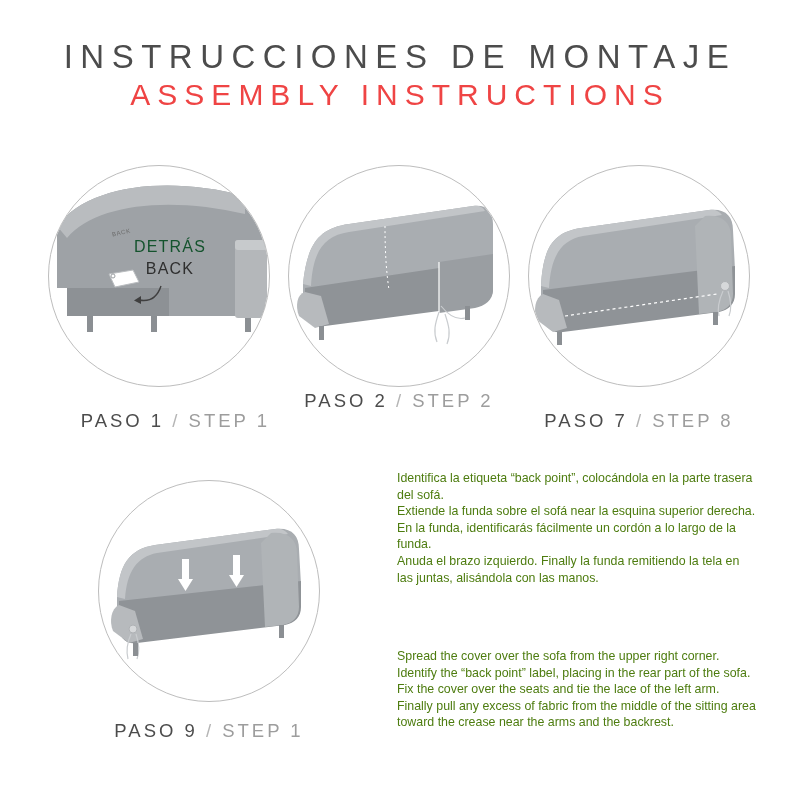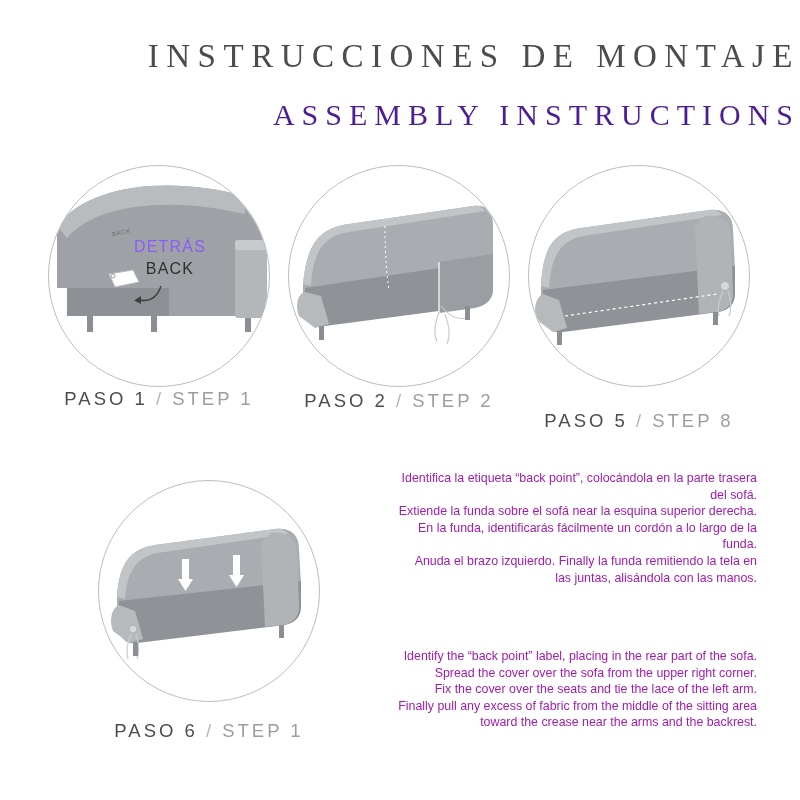--- a/index.html
+++ b/index.html
@@ -14,38 +14,37 @@
     position: relative;
     width: 800px; height: 800px;
     overflow: hidden;
     background: #ffffff;
   }
 
   
   .title-block {
     position: absolute;
     top: 38px; left: 0; right: 0;
-    text-align: right;
-    font-family: Liberation Serif, serif;
+    text-align: center;
   }
   .title-es {
     font-size: 33px;
     letter-spacing: 7.5px;
     color: #4c4c4c;
     font-weight: 400;
     line-height: 1.15;
     white-space: nowrap;
   }
   .title-en {
     font-size: 30px;
     letter-spacing: 7px;
-    color: #4c1d95;
+    color: #ef4444;
     font-weight: 400;
     line-height: 1.25;
-    margin-top: 20px;
+    margin-top: 0;
     white-space: nowrap;
   }
 
   
   .circle {
     position: absolute;
     border-radius: 50%;
     border: 1px solid #bdbdbd;
     background: #ffffff;
     overflow: hidden;
@@ -66,22 +65,21 @@
   .cap-sep { color: #b5b5b5; }
   .cap-en { color: #9d9d9d; }
 
   
   .text-col {
     position: absolute;
     left: 397px;
     width: 360px;
     font-size: 12.4px;
     line-height: 16.6px;
-    color: #a21caf;
-    text-align: right;
+    color: #4d7c0f;
   }
   .text-es { top: 470px; }
   .text-en { top: 648px; }
   .text-col p { margin: 0; }
 
   svg { display: block; }
 </style>
 </head>
 <body>
 
@@ -109,24 +107,24 @@
 
       <g>
         <path d="M60 108 L 84 104 L 90 116 L 66 121 Z" fill="#ffffff" stroke="#b9bcbf" stroke-width="1"></path>
         <circle cx="64" cy="110" r="2" fill="none" stroke="#9b9fa2" stroke-width="1"></circle>
       </g>
 
       <path d="M112 120 C 108 132, 100 136, 90 134" fill="none" stroke="#3f3f3f" stroke-width="1.4"></path>
       <path d="M92 130 L 85 134.5 L 92 138 Z" fill="#3f3f3f"></path>
     </svg>
     <div style="position:absolute; left:63px; top:64px; width:14px; transform:rotate(-12deg); font-size:6px; letter-spacing:0.6px; color:#6b6b6b;">BACK</div>
-    <div style="position:absolute; left:0; right:0; top:72px; text-align:center; font-size:16px; letter-spacing:1.2px; color:#8b5cf6; padding-left:22px;">DETRÁS</div>
+    <div style="position:absolute; left:0; right:0; top:72px; text-align:center; font-size:16px; letter-spacing:1.2px; color:#14532d; padding-left:22px;">DETRÁS</div>
     <div style="position:absolute; left:0; right:0; top:94px; text-align:center; font-size:16px; letter-spacing:1.2px; color:#2f2f2f; padding-left:22px;">BACK</div>
   </div>
-  <div class="step-caption" style="left:48px; top:388px; width:222px;">
+  <div class="step-caption" style="left:48px; top:410px; width:222px;text-align:right;">
     <span class="cap-es">PASO 1</span>
     <span class="cap-sep">/</span>
     <span class="cap-en">STEP 1</span>
   </div>
 
   <div class="circle" style="left:288px; top:165px; width:222px; height:222px;">
     <svg class="circle-inner" viewBox="0 0 222 222" width="222" height="222">
 
       <path d="M14 118 C 18 78, 30 62, 60 58 L 184 40 C 198 38, 204 46, 204 58 L 204 96 L 14 130 Z" fill="#a9adb1"></path>
       <path d="M14 118 C 18 78, 30 62, 60 58 L 184 40 C 190 39, 194 41, 196 45 L 60 66 C 34 70, 24 86, 22 120 Z" fill="#c2c5c8"></path>
@@ -169,21 +167,21 @@
 
       <circle cx="196" cy="120" r="4.5" fill="#d6d8da" stroke="#aeb1b4" stroke-width="1"></circle>
       <path d="M194 125 C 190 134, 188 142, 190 150" stroke="#c9cccf" stroke-width="1.2" fill="none"></path>
       <path d="M199 125 C 202 134, 203 142, 200 150" stroke="#c9cccf" stroke-width="1.2" fill="none"></path>
 
       <rect x="28" y="166" width="5" height="13" fill="#8b8f93"></rect>
       <rect x="184" y="146" width="5" height="13" fill="#8b8f93"></rect>
     </svg>
   </div>
   <div class="step-caption" style="left:528px; top:410px; width:222px;">
-    <span class="cap-es">PASO 5</span>
+    <span class="cap-es">PASO 7</span>
     <span class="cap-sep">/</span>
     <span class="cap-en">STEP 8</span>
   </div>
 
   <div class="circle" style="left:98px; top:480px; width:222px; height:222px;">
     <svg class="circle-inner" viewBox="0 0 222 222" width="222" height="222">
 
       <path d="M18 116 C 20 84, 30 68, 56 64 L 176 48 C 192 46, 200 54, 200 68 L 202 104 L 18 128 Z" fill="#a9adb1"></path>
       <path d="M18 116 C 20 84, 30 68, 56 64 L 176 48 C 182 47, 186 49, 189 53 L 58 72 C 38 76, 28 90, 26 118 Z" fill="#c2c5c8"></path>
 
@@ -204,30 +202,30 @@
       <g>
         <rect x="134" y="74" width="7" height="22" fill="#ffffff"></rect>
         <path d="M130 94 L 145 94 L 137.5 106 Z" fill="#ffffff"></path>
       </g>
 
       <rect x="34" y="162" width="5" height="13" fill="#8b8f93"></rect>
       <rect x="180" y="144" width="5" height="13" fill="#8b8f93"></rect>
     </svg>
   </div>
   <div class="step-caption" style="left:98px; top:720px; width:222px;">
-    <span class="cap-es">PASO 6</span>
+    <span class="cap-es">PASO 9</span>
     <span class="cap-sep">/</span>
     <span class="cap-en">STEP 1</span>
   </div>
 
   <div class="text-col text-es">
     <p>Identifica la etiqueta “back point”, colocándola en la parte trasera del sofá.</p>
     <p>Extiende la funda sobre el sofá near la esquina superior derecha. En la funda, identificarás fácilmente un cordón a lo largo de la funda.</p>
     <p>Anuda el brazo izquierdo. Finally la funda remitiendo la tela en las juntas, alisándola con las manos.</p>
   </div>
 
   <div class="text-col text-en">
+    <p>Spread the cover over the sofa from the upper right corner.</p>
     <p>Identify the “back point” label, placing in the rear part of the sofa.</p>
-    <p>Spread the cover over the sofa from the upper right corner.</p>
     <p>Fix the cover over the seats and tie the lace of the left arm. Finally pull any excess of fabric from the middle of the sitting area toward the crease near the arms and the backrest.</p>
   </div>
 
 </div>
 
 </body></html>

